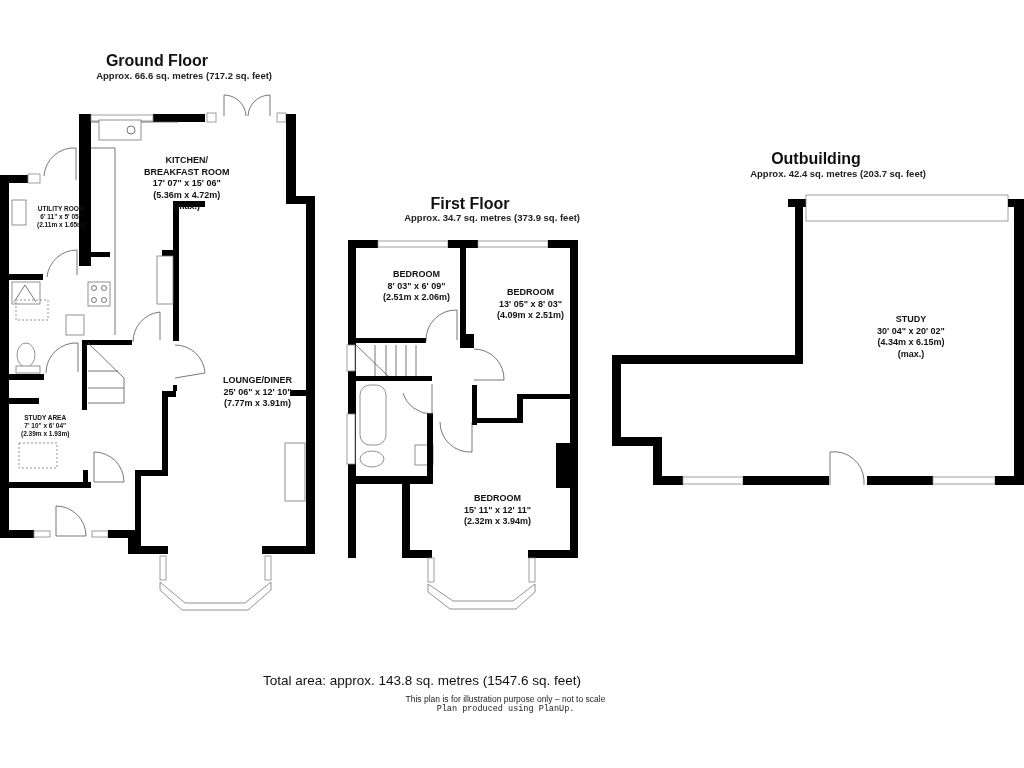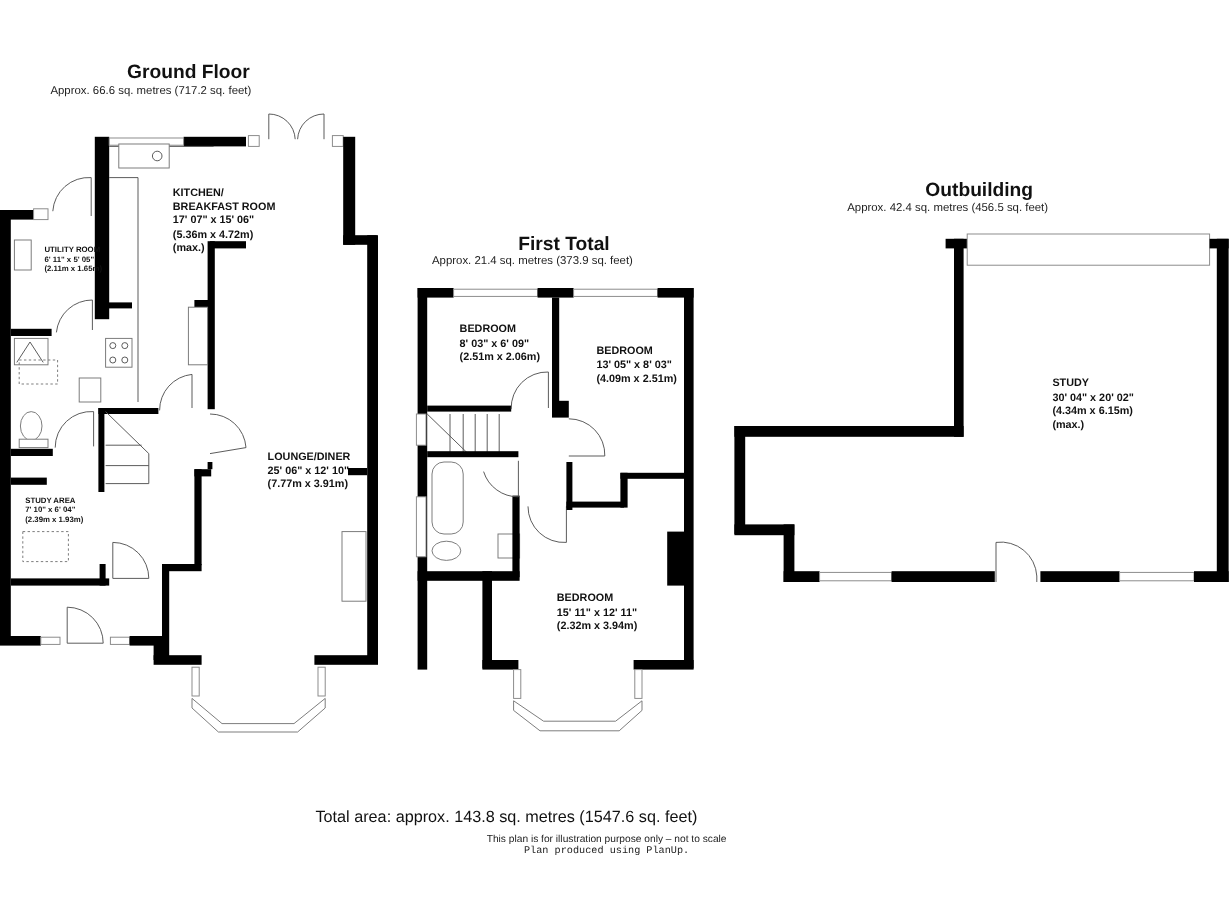--- a/index.html
+++ b/index.html
@@ -1,21 +1,21 @@
 <!DOCTYPE html>
 <html><head>
 <meta charset="utf-8">
 <style>
   html, body { margin: 0; padding: 0; background: #ffffff; }
   body { width: 1024px; height: 768px; position: relative; overflow: hidden; font-family: "Liberation Sans", sans-serif; color: #111; }
   .title { position: absolute; font-weight: bold; font-size: 16px; text-align: center; }
-  .subtitle { position: absolute; font-size: 9.5px; text-align: left; color: #222; }
+  .subtitle { position: absolute; font-size: 9.5px; text-align: right; color: #222; font-weight: bold; }
   .label { position: absolute; font-weight: bold; font-size: 9px; line-height: 11.5px; white-space: nowrap; color: #111; }
   .label.small { font-size: 6.5px; line-height: 8px; }
-  .label span { display: block; }
+  .label span { display: block; text-align: center; }
   .footer-total { position: absolute; left: 0; width: 844px; top: 673px; text-align: center; font-size: 13.5px; color: #111; }
   .footer-note { position: absolute; left: 0; width: 1011px; text-align: center; font-size: 8.5px; color: #222; }
   svg.plan { position: absolute; left: 0; top: 0; width: 1024px; height: 768px; }
   .w { fill: #000; }
   .ln { stroke: #555; stroke-width: 0.8; fill: none; }
   .fx { stroke: #777; stroke-width: 0.8; fill: #fff; }
   .win { fill: #fff; stroke: #888; stroke-width: 0.8; }
   .dash { stroke: #777; stroke-width: 0.8; fill: none; stroke-dasharray: 2 2; }
 </style>
 </head>
@@ -162,25 +162,25 @@
     <path class="ln" d="M830 452 A30 30 0 0 1 864 480 L864 485 M830 452 L830 485"></path>
     <rect class="w" x="867" y="476" width="66" height="9"></rect>
     <rect class="win" x="933" y="477" width="62" height="7"></rect>
     <rect class="w" x="995" y="476" width="29" height="9"></rect>
   </g>
 </svg>
 
 <div class="title" style="left:57px;top:52px;width:200px;">Ground Floor</div>
 <div class="subtitle" style="left:42px;top:70px;width:230px;">Approx. 66.6 sq. metres (717.2 sq. feet)</div>
 
-<div class="title" style="left:370px;top:195px;width:200px;">First Total</div>
-<div class="subtitle" style="left:360px;top:212px;width:220px;">Approx. 21.4 sq. metres (373.9 sq. feet)</div>
+<div class="title" style="left:370px;top:195px;width:200px;">First Floor</div>
+<div class="subtitle" style="left:360px;top:212px;width:220px;">Approx. 34.7 sq. metres (373.9 sq. feet)</div>
 
 <div class="title" style="left:716px;top:150px;width:200px;">Outbuilding</div>
-<div class="subtitle" style="left:706px;top:168px;width:220px;">Approx. 42.4 sq. metres (456.5 sq. feet)</div>
+<div class="subtitle" style="left:706px;top:168px;width:220px;">Approx. 42.4 sq. metres (203.7 sq. feet)</div>
 
 <div class="label" style="left:144px;top:155px;">
   <span>KITCHEN/</span>
   <span>BREAKFAST ROOM</span>
   <span>17' 07" x 15' 06"</span>
   <span>(5.36m x 4.72m)</span>
   <span>(max.)</span>
 </div>
 
 <div class="label small" style="left:37px;top:205px;">

